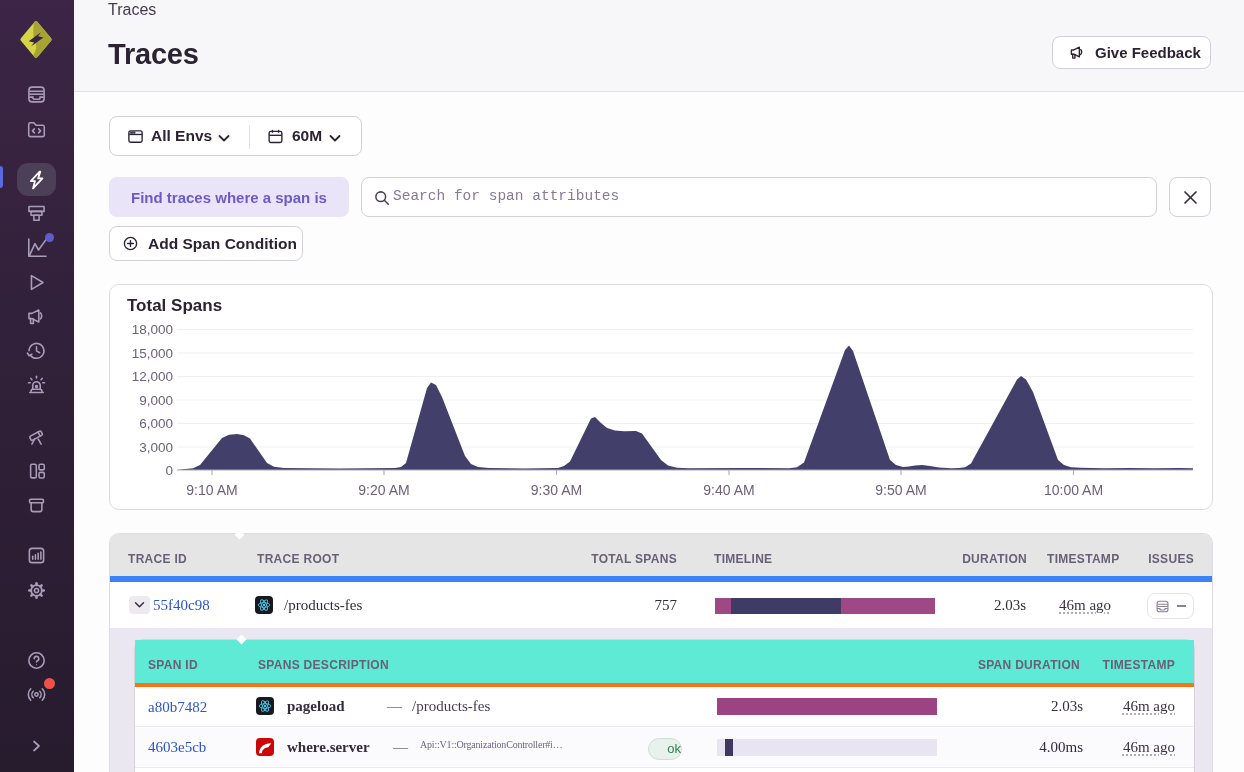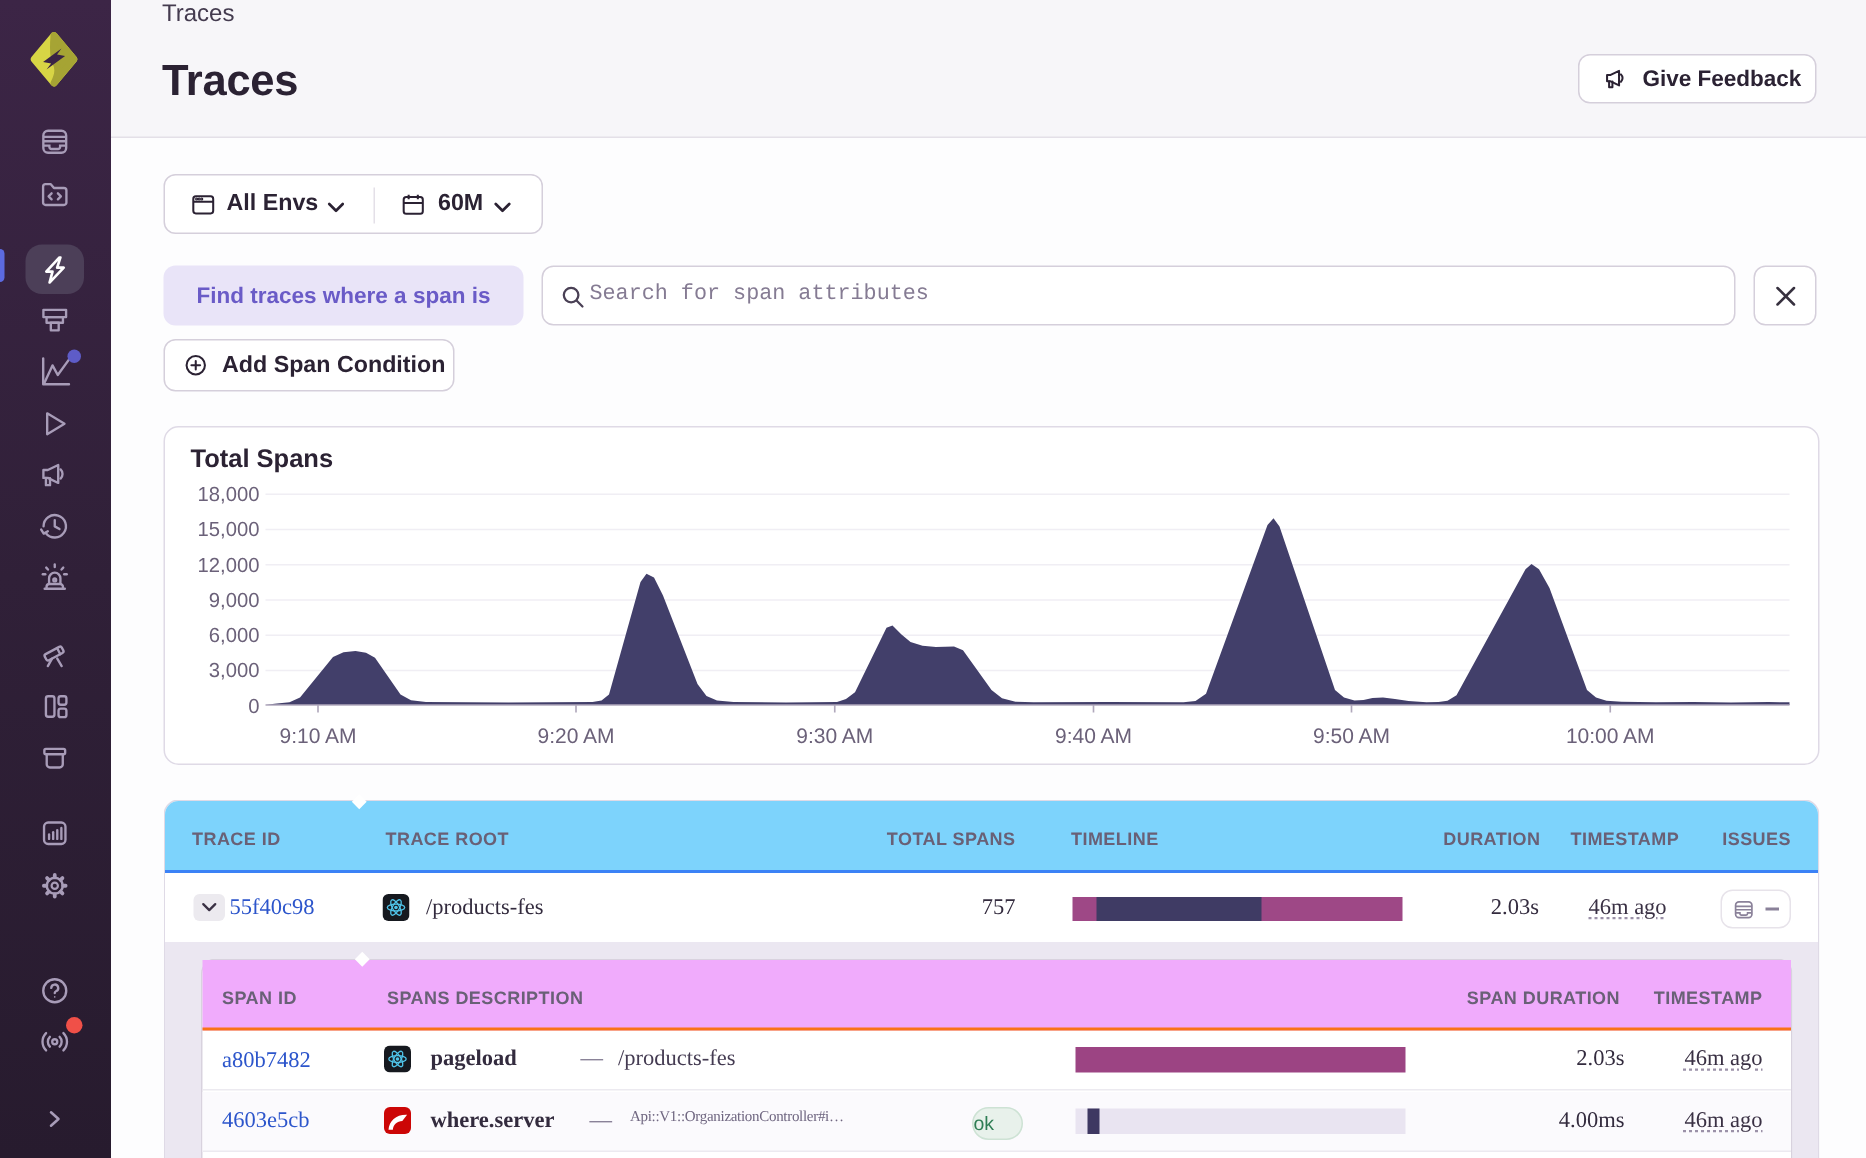--- a/index.html
+++ b/index.html
@@ -25,26 +25,26 @@
 #qinput { position:absolute; left:361px; top:177px; width:796px; height:40px; background:#fff; border:1px solid #d5cfdb; border-radius:8px; }
 #qph { position:absolute; left:393px; top:188px; font-family:"Liberation Mono", monospace; font-size:14.5px; color:#857b93; }
 #xbtn { left:1169px; top:177px; width:42px; height:40px; justify-content:center; }
 #addbtn { left:109px; top:226px; width:194px; height:35px; font-size:15.5px; }
 #chartpanel { position:absolute; left:109px; top:284px; width:1104px; height:226px; background:#fff; border:1px solid #dfdae6; border-radius:10px; }
 #charttitle { position:absolute; left:127px; top:296px; font-size:17px; font-weight:bold; color:#2b2233; }
 #chartsvg { position:absolute; left:109px; top:284px; }
 #tablewrap { position:absolute; left:109px; top:533px; width:1104px; height:239px; background:#fff; border:1px solid #dfdae6; border-bottom:none; border-radius:10px 10px 0 0; overflow:hidden; }
 #tnotch { position:absolute; left:236px; top:531px; width:7px; height:7px; background:#fff; transform:rotate(45deg); z-index:5; }
 #nnotch { position:absolute; left:103px; top:-4px; width:7px; height:7px; background:#fff; transform:rotate(45deg); z-index:5; }
-.thead { position:absolute; left:0; top:0; width:100%; height:48px; background:#7dd3fc; border-bottom:2px solid #3b82f6; }
+.thead { position:absolute; left:0; top:0; width:100%; height:48px; background:#e5e5e5; border-bottom:6px solid #3b82f6; }
 .hlabel { position:absolute; font-size:12px; font-weight:bold; letter-spacing:0.3px; color:#696076; top:18px; }
 #row1 { position:absolute; left:0; top:48px; width:100%; height:46px; background:#fff; }
 #expand { position:absolute; left:0; top:94px; width:100%; height:145px; background:#ebe7f1; }
 #nested { position:absolute; left:24px; top:11px; width:1061px; height:134px; background:#fff; border:1px solid #d8d2de; border-bottom:none; border-radius:10px 10px 0 0; }
-.nhead { position:absolute; left:0; top:0; width:100%; height:47px; background:#f0abfc; border-bottom:2px solid #f97316; }
+.nhead { position:absolute; left:0; top:0; width:100%; height:47px; background:#5eead4; border-bottom:4px solid #f97316; }
 .cell { position:absolute; font-size:15px; color:#332b3e;font-family:Liberation Serif, serif; }
 .gray { color:#6f6680; }
 .blue { color:#2c55cb !important; }
 .dot-u { text-decoration:underline; text-decoration-style:dotted; text-underline-offset:3px; text-decoration-color:#9b91a8; color:#3a3144; }
 </style>
 </head>
 <body>
 <div id="header"></div>
 <div id="crumb">Traces</div>
 <div id="title">Traces</div>
@@ -227,21 +227,21 @@
       <span class="cell blue" style="left:13px; top:11px;">4603e5cb</span>
       <span class="abs" style="left:121px; top:10px;">
         <svg width="18" height="18" viewBox="0 0 18 18">
               <rect width="18" height="18" rx="4" fill="#cc0606"></rect>
               <path d="M3,15.2 C3.4,9.2 8.2,4.9 15.4,5.2 L12.2,9.3 C8.8,9.5 6.1,11.6 5.9,15.2 Z" fill="#fff"></path>
             </svg>
       </span>
       <span class="cell" style="left:152px; top:11px; font-weight:bold;">where.server</span>
       <span class="cell gray" style="left:258px; top:11px;">—</span>
       <span class="cell gray" style="left:285px; top:11px; font-size:10px; letter-spacing:-0.2px;">Api::V1::OrganizationController#i…</span>
-      <div class="abs" style="left:513px; top:10px; width:34px; height:22px; border-radius:11px; background:#e8f1eb; border:1px solid #cde2d4; color:#2e7d54; font-size:13px; text-align:left; line-height:20px;">ok</div>
+      <div class="abs" style="left:513px; top:10px; width:34px; height:22px; border-radius:11px; background:#e8f1eb; border:1px solid #cde2d4; color:#2e7d54; font-size:13px; text-align:right; line-height:20px;">ok</div>
       <div class="abs" style="left:582px; top:11px; width:220px; height:17px; background:#e9e4f1;">
         <div class="abs" style="left:8px; top:0; width:8px; height:17px; background:#3e3862;"></div>
       </div>
       <span class="cell" style="right:111px; top:11px;">4.00ms</span>
       <span class="cell dot-u" style="right:19px; top:11px;">46m ago</span>
     </div>
   </div>
     </div>
 </div>
 <div id="tnotch"></div>

